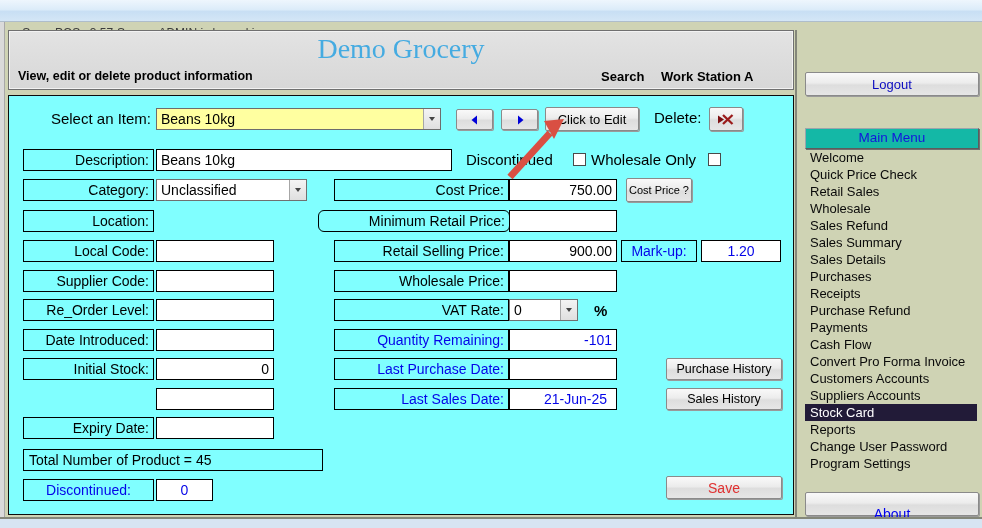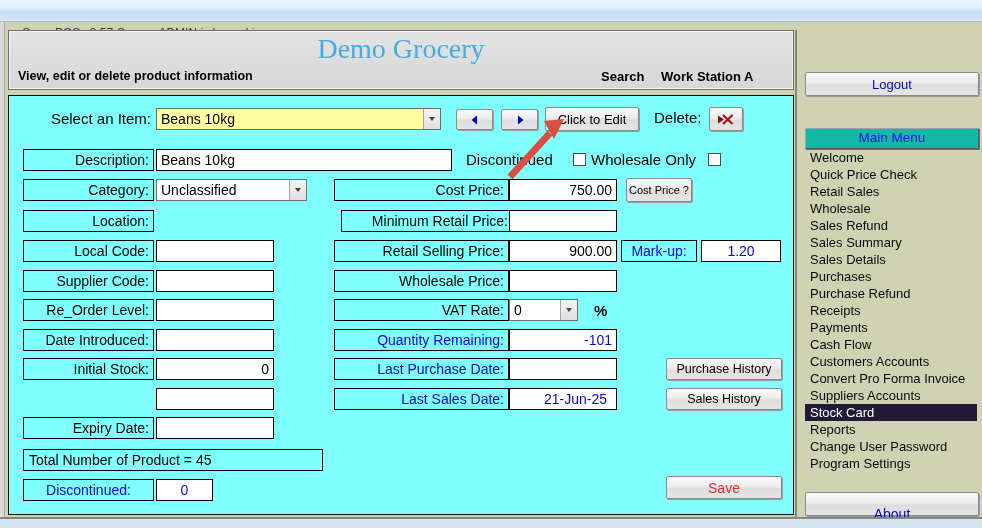--- a/index.html
+++ b/index.html
@@ -160,21 +160,21 @@
       <span class="combo-val">Unclassified</span>
       <span class="combo-btn">
           <span class="chev"></span>
         </span>
     </div>
     <div class="abs lblbox" style="left:325px;top:83px;width:175px;">Cost Price:</div>
     <div class="abs valbox right" style="left:500px;top:83px;width:108px;">750.00</div>
     <div class="btn small-text" style="left:617px;top:82px;width:66px;height:24px;">Cost Price ?</div>
 
     <div class="abs lblbox" style="left:14px;top:114px;width:131px;">Location:</div>
-    <div class="abs lblbox" style="left:332px;top:114px;width:172px;">Minimum Retail Price:</div>
+    <div class="abs lblbox" style="left:309px;top:114px;width:192px;border-radius:6px;">Minimum Retail Price:</div>
     <div class="abs valbox" style="left:500px;top:114px;width:108px;"></div>
 
     <div class="abs lblbox" style="left:14px;top:144px;width:131px;">Local Code:</div>
     <div class="abs valbox" style="left:147px;top:144px;width:118px;"></div>
     <div class="abs lblbox" style="left:325px;top:144px;width:175px;">Retail Selling Price:</div>
     <div class="abs valbox right" style="left:500px;top:144px;width:108px;">900.00</div>
     <div class="abs lblbox blue" style="left:612px;top:144px;width:76px;text-align:center;padding-right:0;">Mark-up:</div>
     <div class="abs valbox center blue" style="left:692px;top:144px;width:80px;">1.20</div>
 
     <div class="abs lblbox" style="left:14px;top:174px;width:131px;">Supplier Code:</div>
@@ -230,26 +230,26 @@
 
   <div class="menu-list">
     <div class="menu-item">Welcome</div>
     <div class="menu-item">Quick Price Check</div>
     <div class="menu-item">Retail Sales</div>
     <div class="menu-item">Wholesale</div>
     <div class="menu-item">Sales Refund</div>
     <div class="menu-item">Sales Summary</div>
     <div class="menu-item">Sales Details</div>
     <div class="menu-item">Purchases</div>
+    <div class="menu-item">Receipts</div>
     <div class="menu-item">Purchase Refund</div>
-    <div class="menu-item">Receipts</div>
     <div class="menu-item">Payments</div>
     <div class="menu-item">Cash Flow</div>
+    <div class="menu-item">Convert Pro Forma Invoice</div>
     <div class="menu-item">Customers Accounts</div>
-    <div class="menu-item">Convert Pro Forma Invoice</div>
     <div class="menu-item">Suppliers Accounts</div>
     <div class="menu-item active">Stock Card</div>
     <div class="menu-item">Reports</div>
     <div class="menu-item">Change User Password</div>
     <div class="menu-item">Program Settings</div>
   </div>
 
   <div class="btn side-btn" style="top:492px;">
     <span class="about-label">About</span>
   </div>

